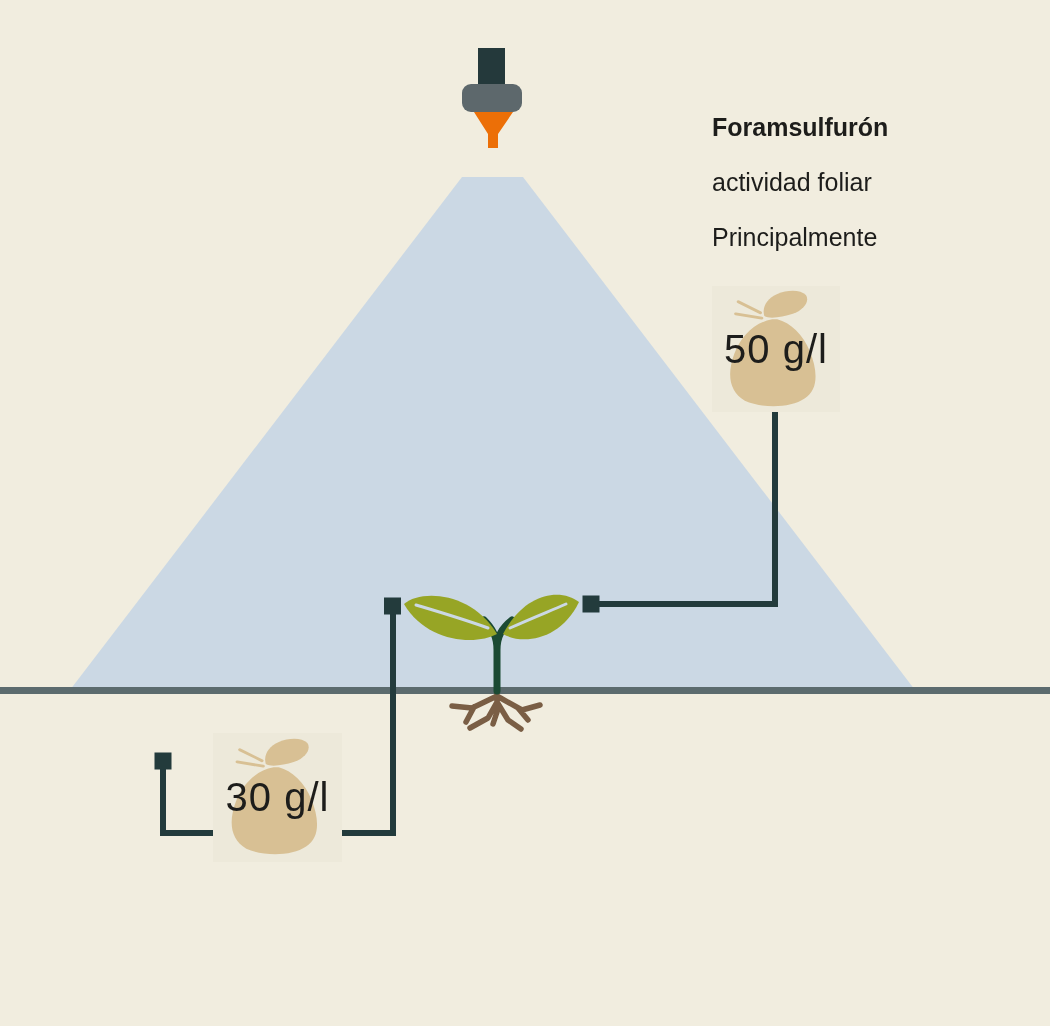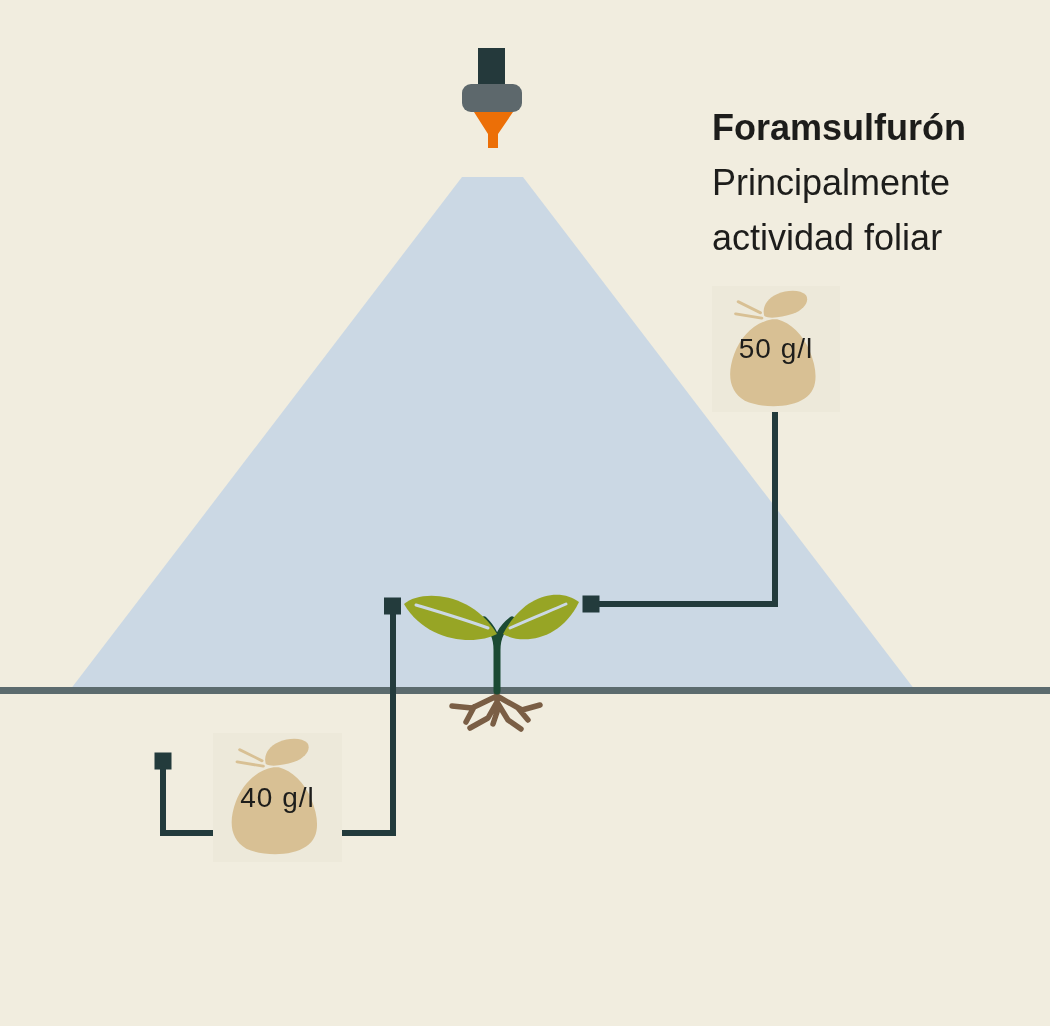--- a/index.html
+++ b/index.html
@@ -33,33 +33,33 @@
   .leaf-vein   { stroke: var(--leaf_vein); stroke-width: 3; fill: none; stroke-linecap: round; }
   .stem        { stroke: var(--stem); stroke-width: 7; fill: none; stroke-linecap: round; }
   .roots       { stroke: var(--roots); stroke-width: 5.5; fill: none; stroke-linecap: round; stroke-linejoin: round; }
   .bag-box     { fill: var(--bag_box); }
   .bag-shape   { fill: var(--bag); }
   .bag-string  { stroke: var(--bag); stroke-width: 2.5; fill: none; stroke-linecap: round; }
 
   .label-block {
     position: absolute;
     color: var(--text);
-    font-size: 36px;
+    font-size: 25px;
     line-height: 55px;
     white-space: nowrap;
   }
   .label-block .title { font-weight: bold; }
 
   .dose {
     position: absolute;
     display: flex;
     align-items: center;
     justify-content: center;
     color: var(--text);
-    font-size: 28px;
+    font-size: 40px;
     letter-spacing: 1px;
   }
   .dose-50 { left: 712px; top: 286px; width: 128px; height: 126px; }
   .dose-30 { left: 213px; top: 733px; width: 129px; height: 129px; }
 
   .label-foramsulfuron { left: 712px; top: 100px; }
   .label-tiencarbazona { left: 213px; top: 872px; }
 </style>
 </head>
 <body>
@@ -118,23 +118,23 @@
 
     <g>
       <rect class="nozzle-body" x="478" y="48" width="27" height="38"></rect>
       <rect class="nozzle-cap" x="462" y="84" width="60" height="28" rx="9"></rect>
       <path class="nozzle-tip" d="M474,112 L513,112 L498,134 L498,148 L488,148 L488,134 Z"></path>
     </g>
   </svg>
 
   <div class="label-block label-foramsulfuron">
     <div class="title">Foramsulfurón</div>
+    <div class="desc">actividad foliar</div>
     <div class="desc">Principalmente</div>
-    <div class="desc">actividad foliar</div>
   </div>
 
   <div class="dose dose-50">50 g/l</div>
-  <div class="dose dose-30">40 g/l</div>
+  <div class="dose dose-30">30 g/l</div>
 
   <div class="label-block label-tiencarbazona">
   </div>
 
 </div>
 
 </body></html>

